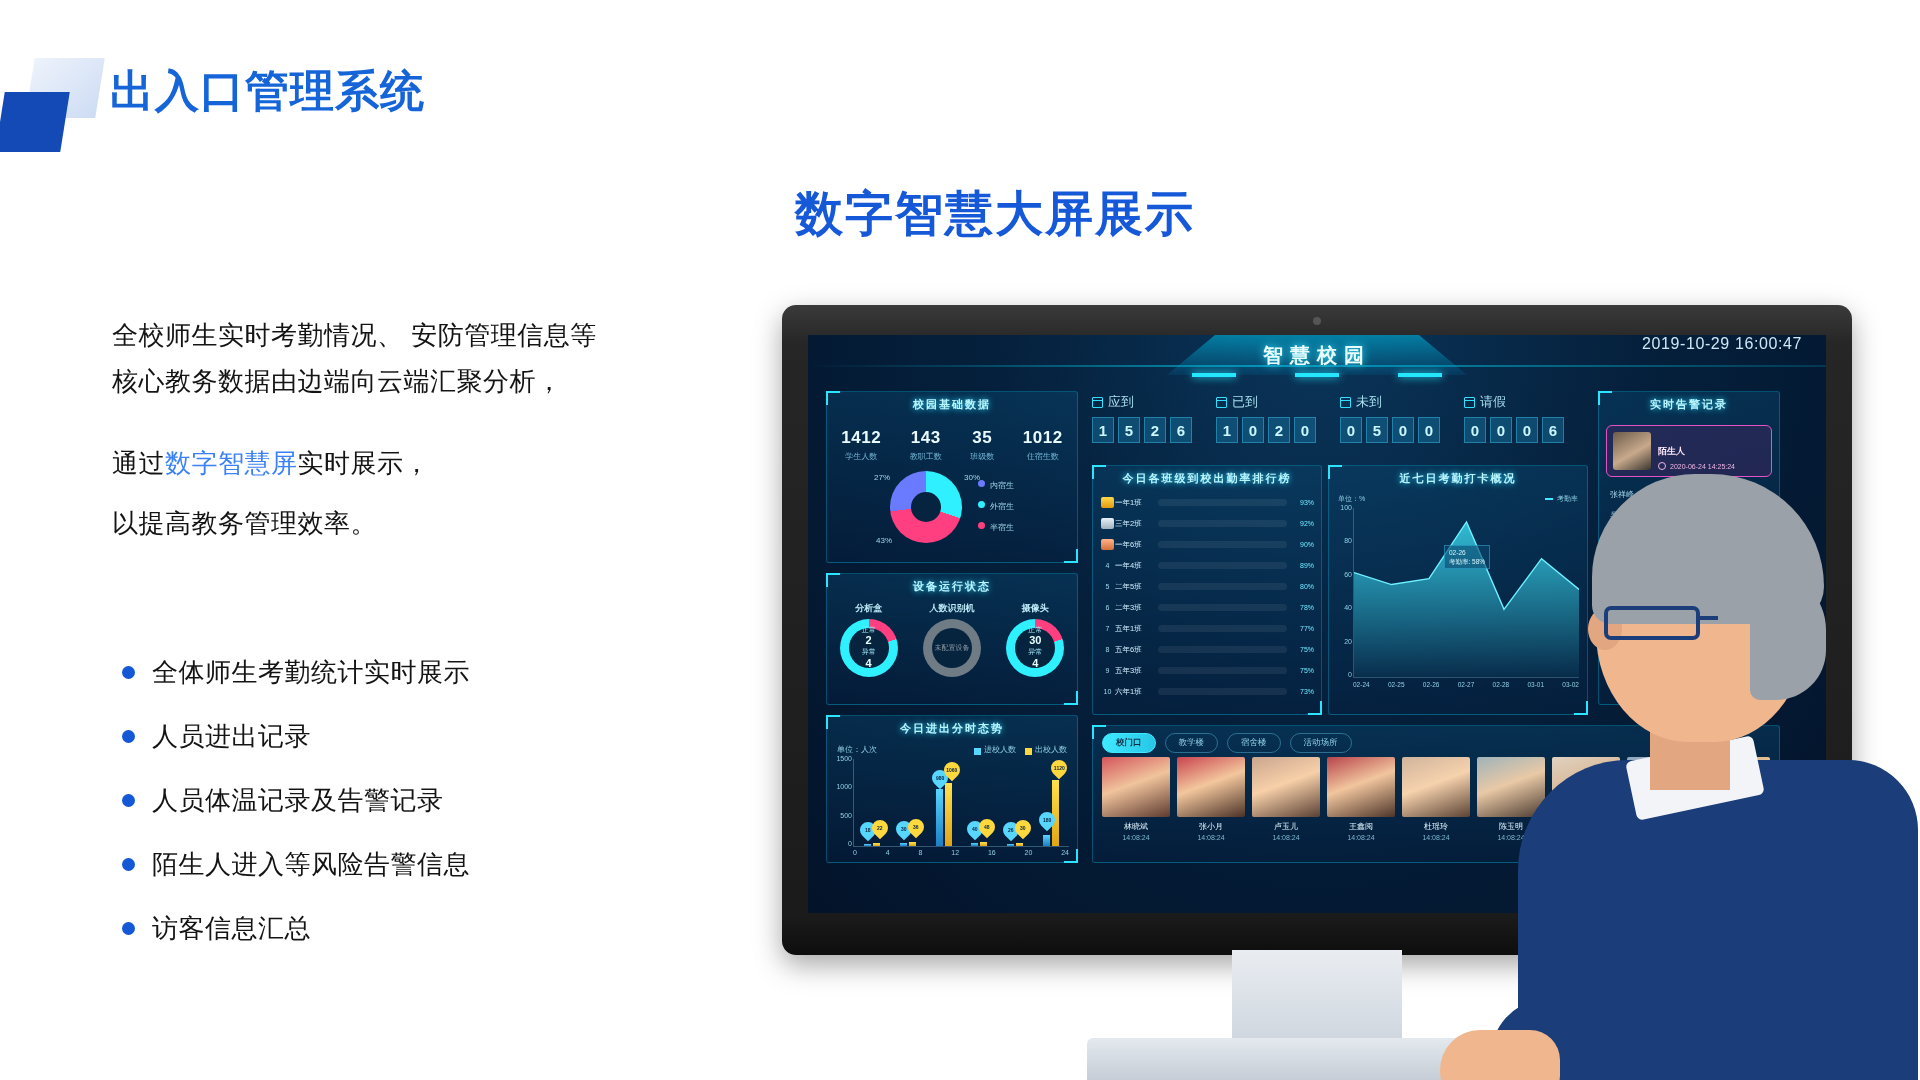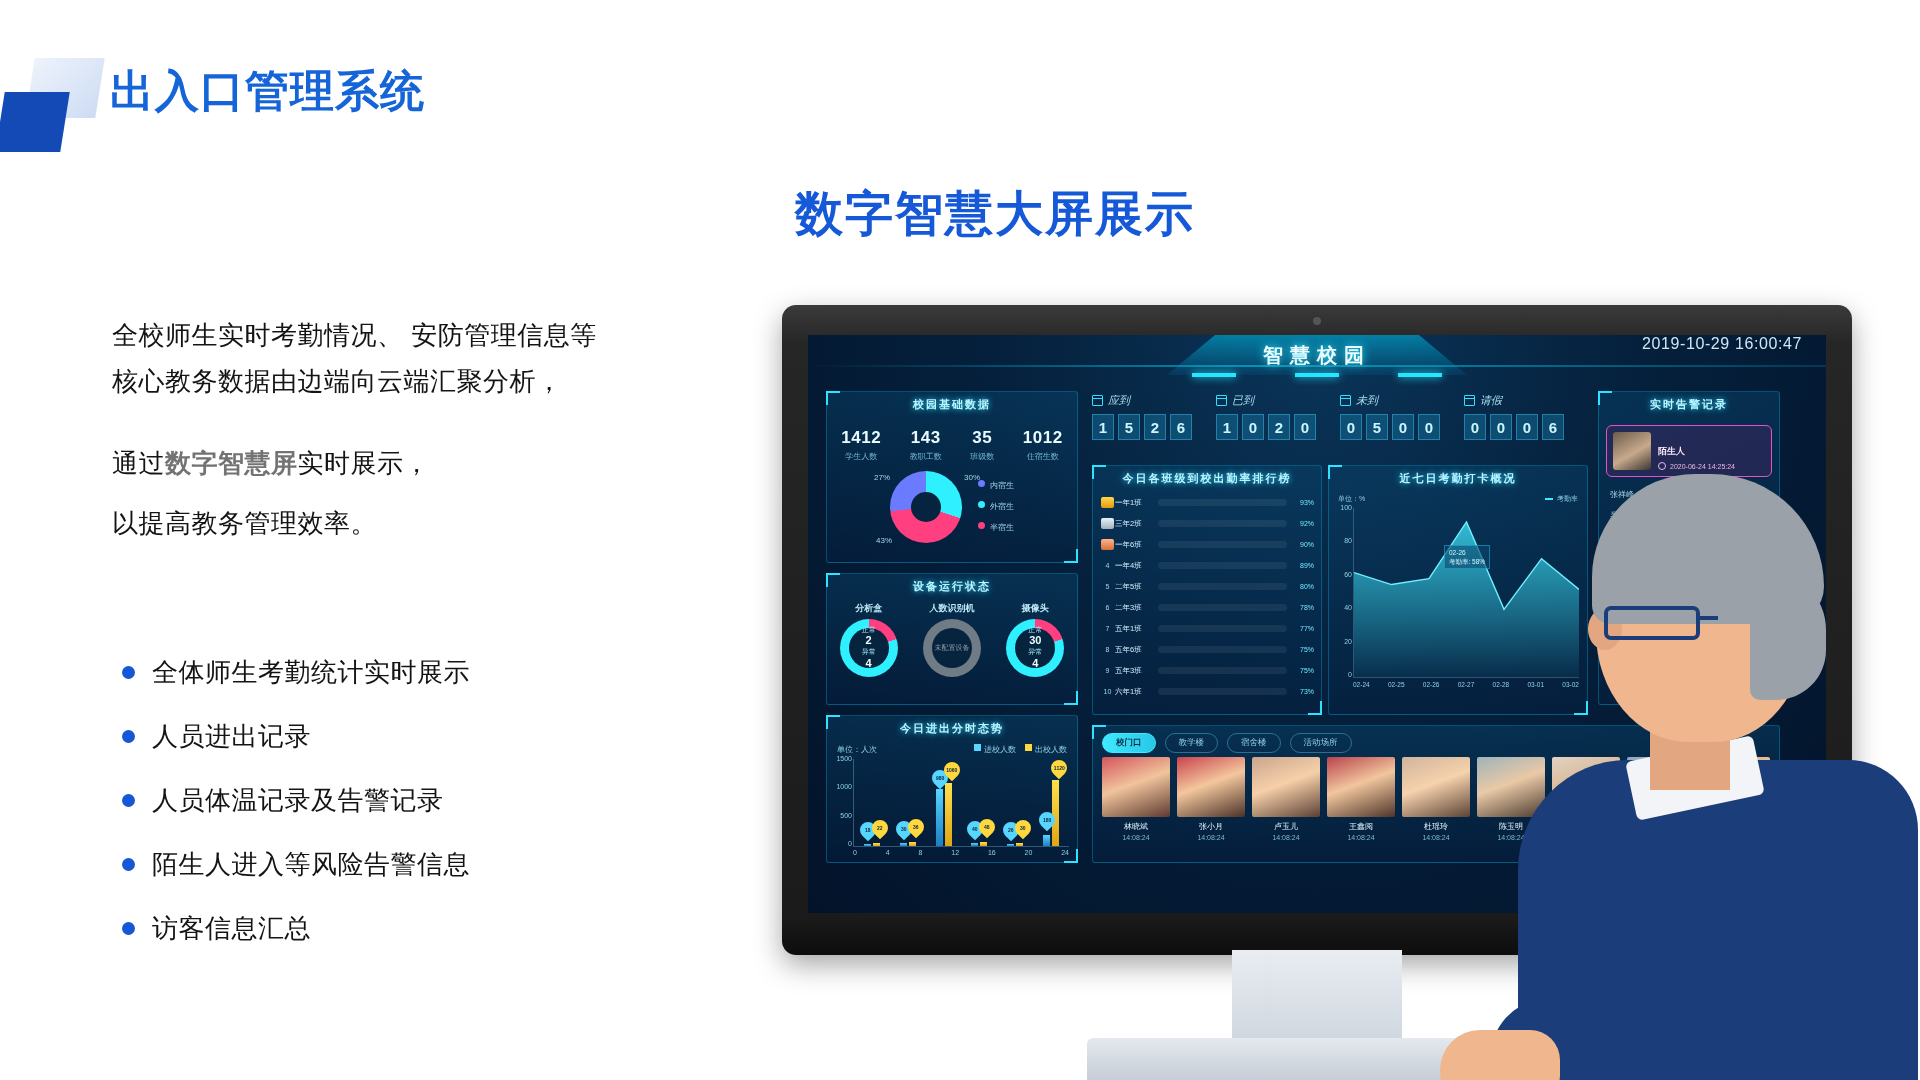--- a/index.html
+++ b/index.html
@@ -15,21 +15,21 @@
 
   
   .slide-title { position:absolute; left:110px; top:62px; font-size:44px;
     font-weight:bold; color:#1565d8; letter-spacing:1px; }
 
   .para { position:absolute; left:112px; font-size:26px; color:#141414;
     line-height:46px; letter-spacing:0.5px; }
   #para1 { top:312px; width:600px; }
   #para2 { top:440px; width:600px; }
   #para3 { top:500px; width:620px; }
-  .hl { color:#737373; font-weight:bold; }
+  .hl { color:#3b82f6; font-weight:normal; }
 
   .bullets { position:absolute; left:122px; top:655px; width:560px; }
   .bullet { display:flex; align-items:center; margin-bottom:29px; }
   .bullet .dot { width:13px; height:13px; border-radius:50%; background:#1558d6;
     margin-right:17px; flex:0 0 auto; }
   .bullet .btxt { font-size:26px; color:#141414; letter-spacing:0.5px; }
 
   
   .right-title { position:absolute; left:795px; top:182px; font-size:48px;
     font-weight:bold; color:#1558d8; letter-spacing:2px; }
@@ -103,21 +103,21 @@
   .ring::after { content:""; position:absolute; inset:9px; border-radius:50%; background:#07243f; }
   .ring .inner { position:absolute; inset:0; display:flex; flex-direction:column;
     align-items:center; justify-content:center; font-size:7px; color:#9fe6f5; z-index:2; line-height:1.25; }
   .ring .inner b { font-size:11px; color:#e8feff; }
   .ring .none { font-size:7px; color:#8d9aa3; }
 
   
   #p-hourly { left:18px; top:380px; width:252px; height:148px; }
   .hhead { display:flex; justify-content:space-between; padding:2px 10px 0; font-size:8px; color:#8fd0e6; }
   .hlegend { display:flex; gap:9px; }
-  .hlegend span { display:flex; align-items:flex-start; }
+  .hlegend span { display:flex; align-items:flex-end; }
   .hlegend i { width:7px; height:7px; margin-right:3px; }
   .hplot { position:relative; margin:4px 8px 0 26px; height:88px;
     border-left:1px solid rgba(140,200,225,.35); border-bottom:1px solid rgba(140,200,225,.35); }
   .yax { position:absolute; left:-26px; top:-4px; height:92px; width:24px; font-size:7px;
     color:#8fd0e6; display:flex; flex-direction:column; justify-content:space-between; text-align:right; }
   .bars { position:absolute; left:0; right:0; bottom:0; height:100%;
     display:flex; align-items:flex-end; justify-content:space-around; }
   .grp { display:flex; align-items:flex-end; gap:2px; position:relative; }
   .bar { width:7px; }
   .bar.in { background:linear-gradient(180deg,#57d6ff,#1c7fc4); }
@@ -125,21 +125,21 @@
   .pin { position:absolute; width:16px; height:16px; border-radius:50% 50% 50% 0;
     transform:rotate(-45deg); display:flex; align-items:center; justify-content:center; }
   .pin b { transform:rotate(45deg); font-size:5px; color:#07243f; font-weight:bold; }
   .pin.in { background:#57d6ff; } .pin.out { background:#ffd83d; }
   .xax { margin:2px 8px 0 26px; display:flex; justify-content:space-between;
     font-size:7px; color:#8fd0e6; }
 
   
   .statrow { position:absolute; left:284px; top:58px; width:496px; height:66px; display:flex; }
   .stat { flex:1; }
-  .stat .shead { display:flex; align-items:center; font-size:11px; color:#a9dff0; margin-bottom:6px;font-style:italic; }
+  .stat .shead { display:flex; align-items:center; font-size:13px; color:#a9dff0; margin-bottom:6px; }
   .calicon { width:11px; height:11px; border:1px solid #2fe0ff; border-radius:1px;
     margin-right:5px; position:relative; }
   .calicon::before { content:""; position:absolute; left:0; right:0; top:2px; height:1px; background:#2fe0ff; }
   .digits { display:flex; gap:4px; }
   .digits span { width:22px; height:26px; background:rgba(25,120,165,.45);
     border:1px solid rgba(60,210,255,.4); color:#c9f6ff; font-size:15px; font-weight:bold;
     display:flex; align-items:center; justify-content:center; }
 
   
   #p-rank { left:284px; top:130px; width:230px; height:250px; }

